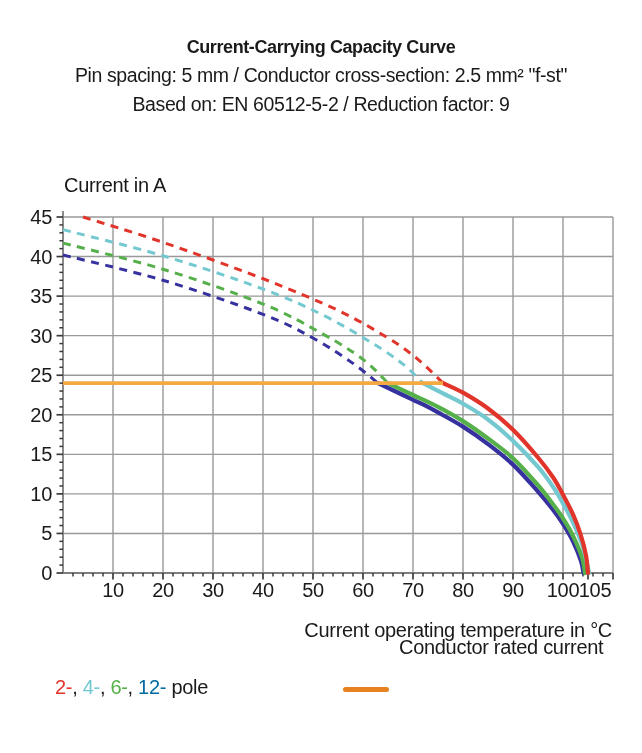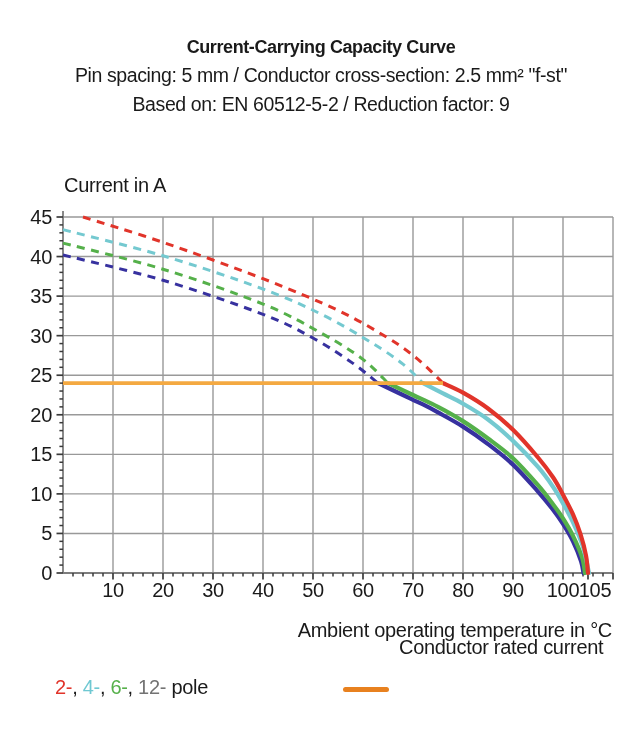--- a/index.html
+++ b/index.html
@@ -181,18 +181,18 @@
       <path d="M 63 243.10666666666663 C 79.67 247.46, 129.67 259.06, 163.00 269.21 C 196.33 279.37, 236.33 293.21, 263.00 304.02 C 289.67 314.83, 306.33 324.85, 323.00 334.08 C 339.67 343.31, 352.17 351.23, 363.00 359.40 C 373.83 367.57, 383.83 379.18, 388.00 383.13" fill="none" stroke="#55b04a" stroke-width="3" stroke-dasharray="8 6.5" stroke-linecap="butt"></path>
       <path d="M 63 229.65777777777777 C 79.67 234.01, 129.67 245.88, 163.00 255.76 C 196.33 265.65, 236.33 279.10, 263.00 288.99 C 289.67 298.88, 304.67 306.00, 323.00 315.10 C 341.33 324.20, 359.67 335.40, 373.00 343.58 C 386.33 351.75, 394.67 357.55, 403.00 364.15 C 411.33 370.74, 419.67 379.97, 423.00 383.13" fill="none" stroke="#74c9d0" stroke-width="3" stroke-dasharray="8 6.5" stroke-linecap="butt"></path>
       <path d="M 83 217 C 96.33 221.22, 133.00 232.03, 163.00 242.32 C 193.00 252.60, 233.83 267.37, 263.00 278.71 C 292.17 290.05, 317.17 300.46, 338.00 310.35 C 358.83 320.24, 374.67 329.87, 388.00 338.04 C 401.33 346.21, 408.83 351.88, 418.00 359.40 C 427.17 366.92, 438.83 379.18, 443.00 383.13" fill="none" stroke="#e1342a" stroke-width="3" stroke-dasharray="8 6.5" stroke-linecap="butt"></path>
       <path d="M 378 383.1333333333333 C 382.17 385.11, 395.50 391.44, 403.00 395.00 C 410.50 398.56, 417.17 401.59, 423.00 404.49 C 428.83 407.39, 431.33 408.71, 438.00 412.40 C 444.67 416.10, 454.67 421.37, 463.00 426.64 C 471.33 431.92, 479.67 437.72, 488.00 444.05 C 496.33 450.38, 504.67 456.71, 513.00 464.62 C 521.33 472.53, 531.33 484.00, 538.00 491.52 C 544.67 499.03, 548.83 504.31, 553.00 509.71 C 557.17 515.12, 559.67 518.68, 563.00 523.95 C 566.33 529.23, 570.00 535.16, 573.00 541.36 C 576.00 547.55, 579.25 555.86, 581.00 561.13 C 582.75 566.41, 583.08 571.02, 583.50 573.00" fill="none" stroke="#37319f" stroke-width="4.2" stroke-linecap="round"></path>
       <path d="M 388 383.1333333333333 C 392.17 385.11, 404.67 391.04, 413.00 395.00 C 421.33 398.96, 429.67 402.52, 438.00 406.87 C 446.33 411.22, 454.67 415.83, 463.00 421.11 C 471.33 426.38, 479.67 432.31, 488.00 438.51 C 496.33 444.71, 504.67 450.51, 513.00 458.29 C 521.33 466.07, 531.33 477.54, 538.00 485.19 C 544.67 492.83, 548.83 498.64, 553.00 504.17 C 557.17 509.71, 559.67 513.14, 563.00 518.41 C 566.33 523.69, 569.83 529.36, 573.00 535.82 C 576.17 542.28, 580.00 550.98, 582.00 557.18 C 584.00 563.37, 584.50 570.36, 585.00 573.00" fill="none" stroke="#55b04a" stroke-width="4.2" stroke-linecap="round"></path>
       <path d="M 423 383.1333333333333 C 426.33 384.85, 436.33 389.99, 443.00 393.42 C 449.67 396.85, 455.50 399.35, 463.00 403.70 C 470.50 408.05, 479.67 413.33, 488.00 419.52 C 496.33 425.72, 504.67 432.97, 513.00 440.88 C 521.33 448.80, 531.33 459.34, 538.00 466.99 C 544.67 474.64, 548.83 480.70, 553.00 486.77 C 557.17 492.83, 559.67 497.45, 563.00 503.38 C 566.33 509.32, 569.67 515.12, 573.00 522.37 C 576.33 529.62, 580.33 538.45, 583.00 546.89 C 585.67 555.33, 588.00 568.65, 589.00 573.00" fill="none" stroke="#74c9d0" stroke-width="4.2" stroke-linecap="round"></path>
       <path d="M 443 383.1333333333333 C 446.33 384.72, 455.50 388.41, 463.00 392.63 C 470.50 396.85, 479.67 402.25, 488.00 408.45 C 496.33 414.65, 504.67 421.63, 513.00 429.81 C 521.33 437.98, 531.33 449.59, 538.00 457.50 C 544.67 465.41, 548.83 471.08, 553.00 477.28 C 557.17 483.47, 559.67 488.48, 563.00 494.68 C 566.33 500.88, 570.08 507.87, 573.00 514.46 C 575.92 521.05, 578.33 527.38, 580.50 534.24 C 582.67 541.09, 584.75 549.13, 586.00 555.60 C 587.25 562.06, 587.67 570.10, 588.00 573.00" fill="none" stroke="#e1342a" stroke-width="4.2" stroke-linecap="round"></path>
       <line x1="63" y1="383.1333333333333" x2="443" y2="383.1333333333333" stroke="#f4a941" stroke-width="3.6"></line>
     </svg>
 
-  <div class="xlabel">Ambient operating temperature in °C</div>
+  <div class="xlabel">Current operating temperature in °C</div>
 
-  <div class="legend-left" id="legend-poles"><span style="color: rgb(225, 52, 42);">2-</span><span>, </span><span style="color: rgb(111, 200, 210);">4-</span><span>, </span><span style="color: rgb(85, 176, 74);">6-</span><span>, </span><span style="color: #737373;">12-</span><span> pole</span></div>
+  <div class="legend-left" id="legend-poles"><span style="color: rgb(225, 52, 42);">2-</span><span>, </span><span style="color: rgb(111, 200, 210);">4-</span><span>, </span><span style="color: rgb(85, 176, 74);">6-</span><span>, </span><span style="color: #0369a1;">12-</span><span> pole</span></div>
   <div class="legend-swatch" id="legend-swatch" style="background: rgb(232, 129, 31);"></div>
   <div class="legend-right-label">Conductor rated current</div>
 </div>
 
 </body></html>

